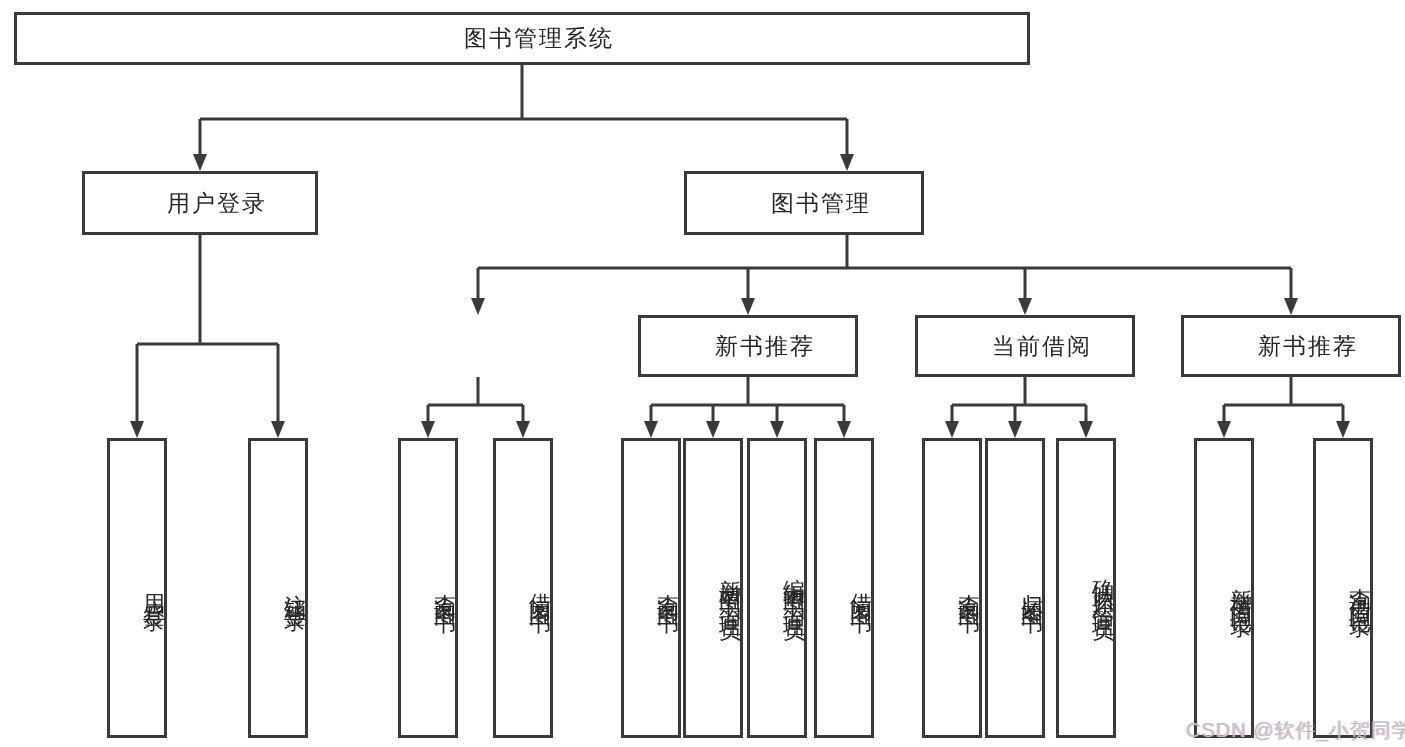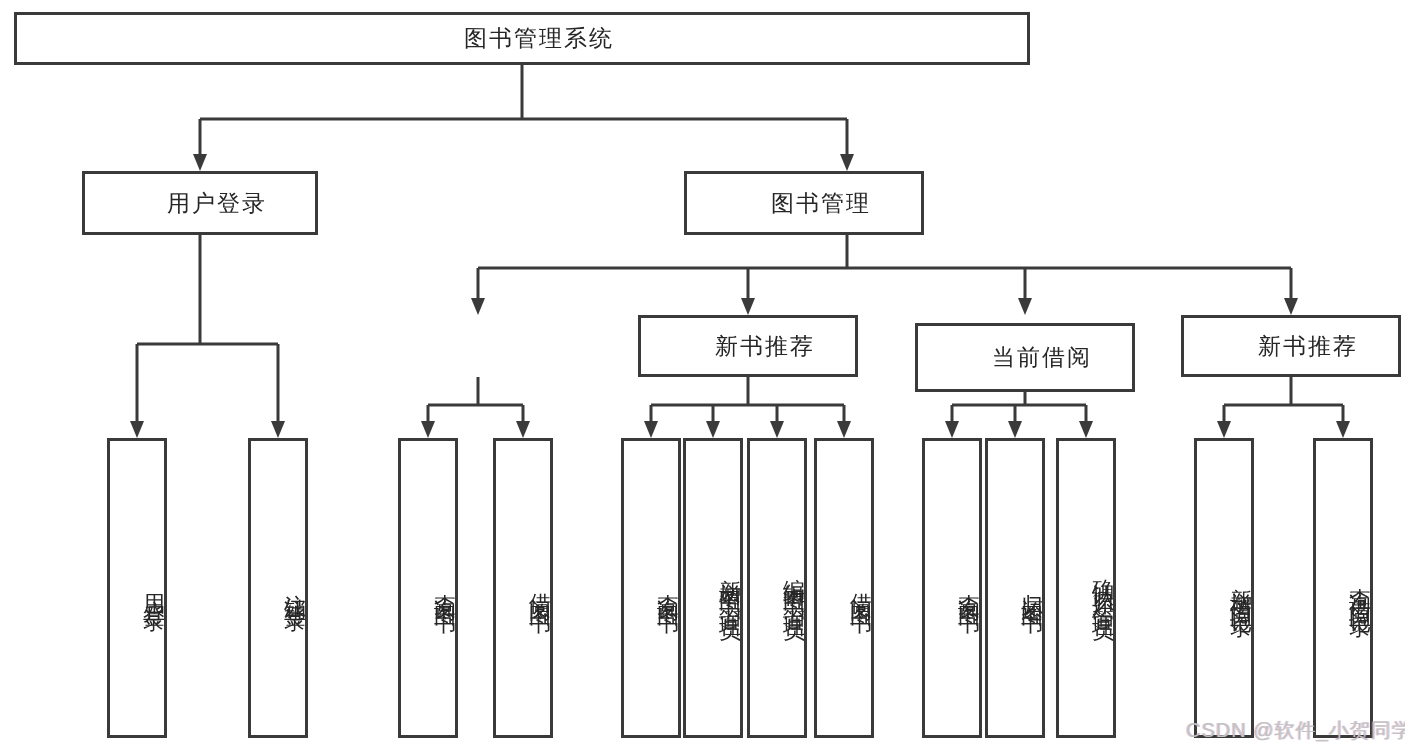--- a/index.html
+++ b/index.html
@@ -108,21 +108,21 @@
   <div class="box" style="left:82px;top:171px;width:236px;height:64px">
     <span>用户登录</span>
   </div>
   <div class="box" style="left:684px;top:171px;width:240px;height:64px">
     <span>图书管理</span>
   </div>
 
   <div class="box" style="left:638px;top:315px;width:220px;height:62px">
     <span>新书推荐</span>
   </div>
-  <div class="box" style="left:915px;top:323px;width:220px;height:69px">
+  <div class="box" style="left:915px;top:315px;width:220px;height:62px">
     <span>当前借阅</span>
   </div>
   <div class="box" style="left:1181px;top:315px;width:220px;height:62px">
     <span>新书推荐</span>
   </div>
 
   <div class="box leaf" style="left:107px;top:438px;width:60px;height:300px">
     <span class="vtext">用户登录</span>
   </div>
   <div class="box leaf" style="left:248px;top:438px;width:60px;height:300px">

